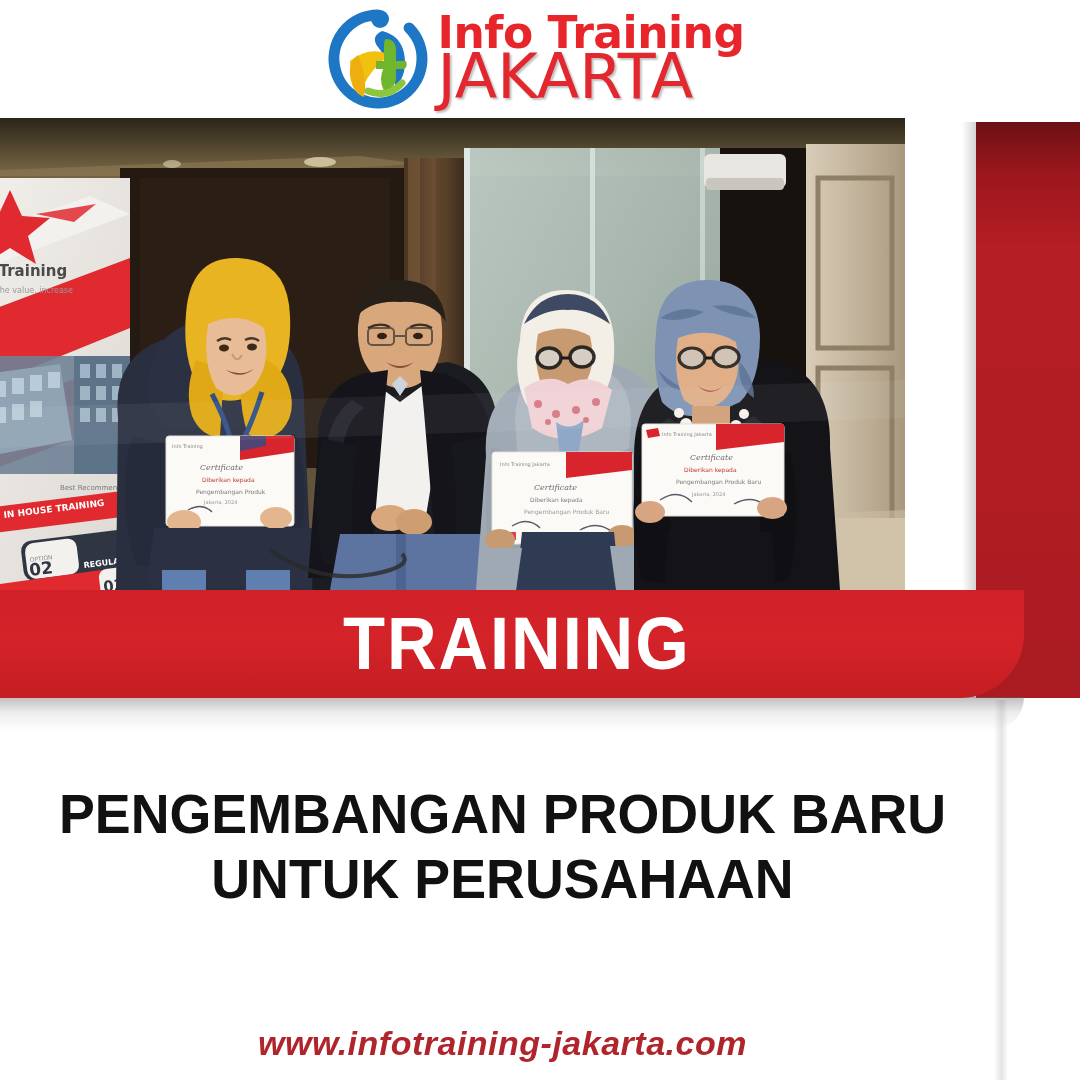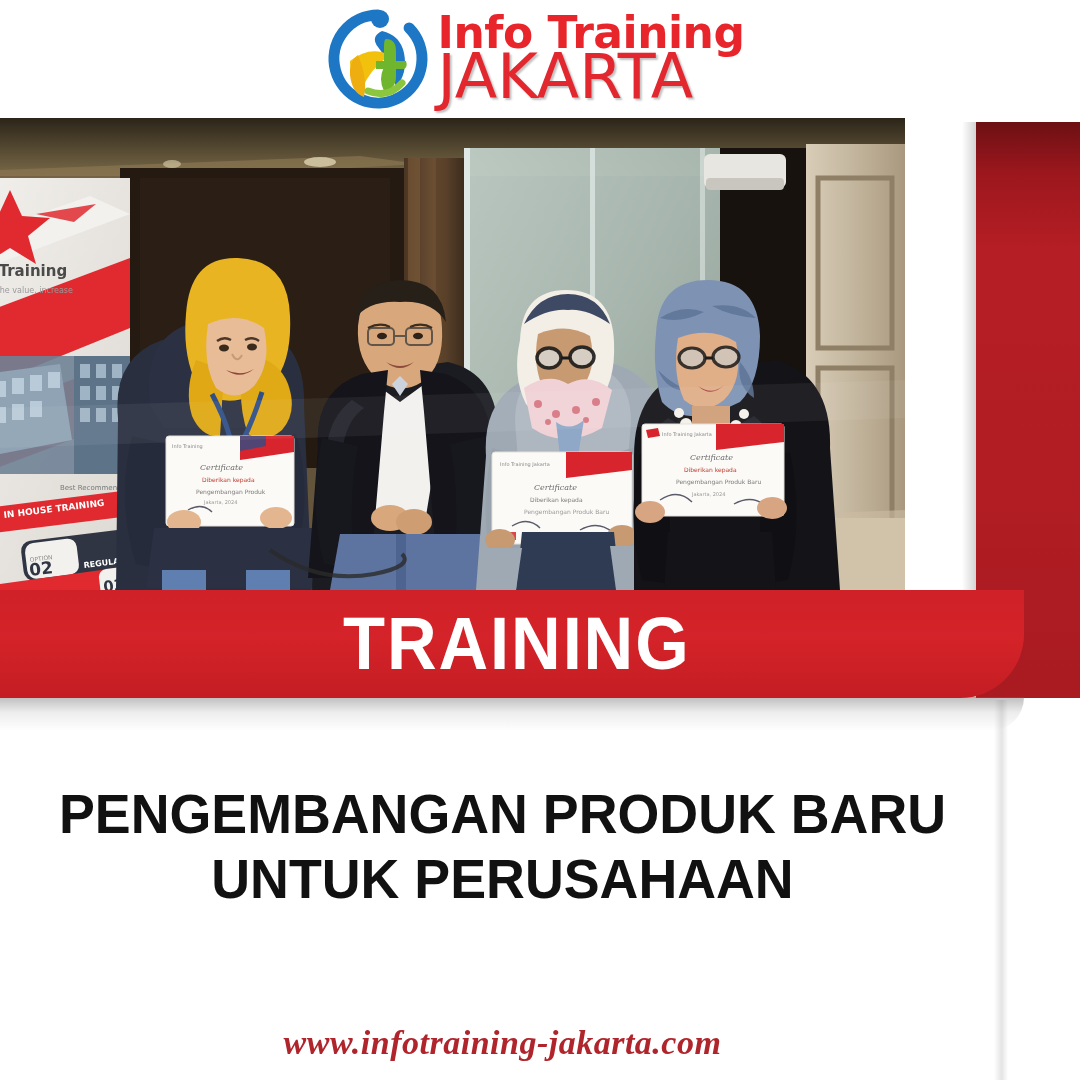--- a/index.html
+++ b/index.html
@@ -94,21 +94,21 @@
     font-family:"Liberation Sans", sans-serif;
     font-weight:bold;font-size:56px;line-height:1.16;
     letter-spacing:0px;
   }
   .main-title .tl{display:block;transform:scaleX(0.96);transform-origin:center;}
 
   
   .footer-url{
     position:absolute;left:0;top:1024px;width:1005px;text-align:center;
     color:#B0252C;font-size:34px;font-weight:bold;font-style:italic;
-    font-family:Liberation Serif, serif;z-index:25;
+    font-family:Liberation Sans, sans-serif;z-index:25;
     letter-spacing:0.5px;
   }
 </style>
 </head>
 <body>
 
 <div class="poster">
 
   <div class="photo">
     <svg viewBox="0 0 907 472" preserveAspectRatio="xMidYMid slice" aria-hidden="true">

